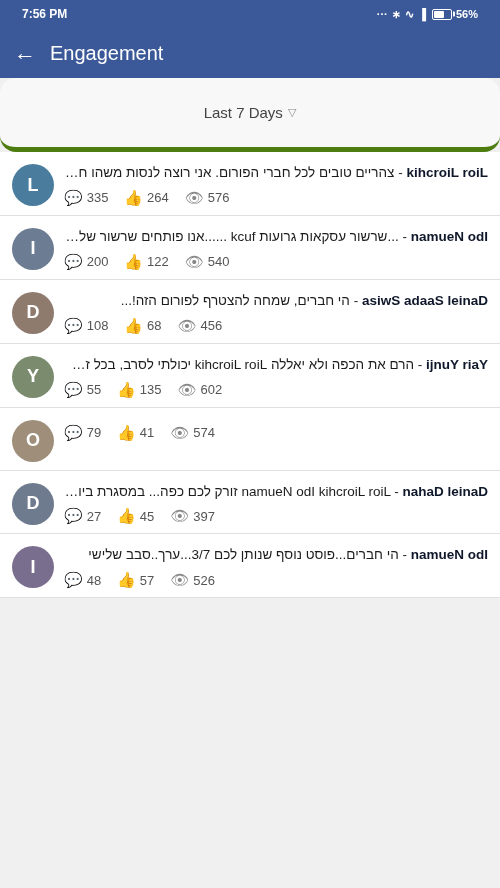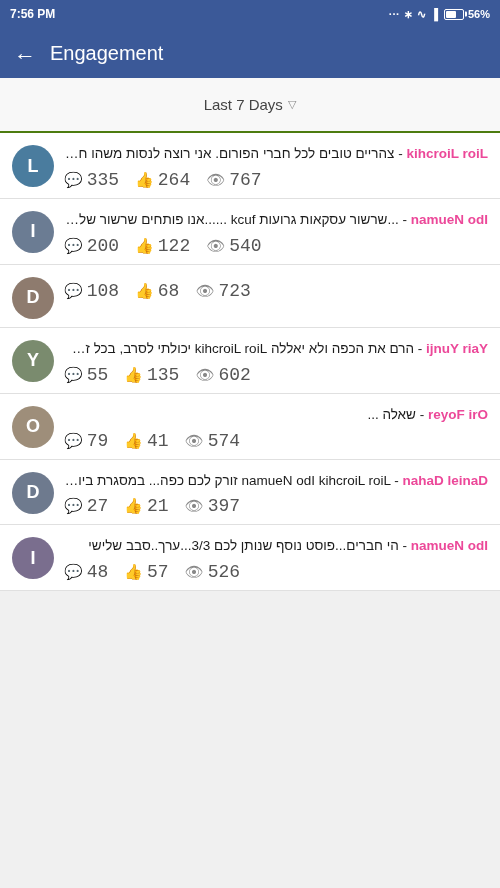--- a/index.html
+++ b/index.html
@@ -12,21 +12,21 @@
       font-size: 14px;
     }
 
     
     .status-bar {
       background: #3b5998;
       color: white;
       display: flex;
       justify-content: space-between;
       align-items: center;
-      padding: 4px 10px;
+      padding: 4px 22px;
       height: 28px;
       font-size: 12px;
       font-weight: 600;
     }
     .status-bar-right {
       display: flex;
       align-items: center;
       gap: 4px;
       font-size: 11px;
     }
@@ -80,22 +80,23 @@
       font-weight: 400;
       color: white;
     }
 
     
     .filter-bar {
       background: #f8f8f8;
       display: flex;
       align-items: center;
       justify-content: center;
-      padding: 18px;
-      border-bottom: 2px solid #4d7c0f;
+      padding: 26px;
+      border-bottom: 5px solid #4d7c0f;
+      border-radius: 16px;
     }
     .filter-label {
       font-size: 15px;
       color: #444;
       display: flex;
       align-items: center;
       gap: 5px;
     }
     .dropdown-arrow {
       font-size: 11px;
@@ -145,43 +146,42 @@
       direction: rtl;
       unicode-bidi: bidi-override;
       text-align: right;
       margin-bottom: 6px;
       white-space: nowrap;
       overflow: hidden;
       text-overflow: ellipsis;
     }
     .post-text .author-name {
       font-weight: bold;
-      color: #ec4899;
+      color: #0f172a;
     }
     .post-stats {
       display: flex;
       gap: 16px;
       margin-top: 4px;
       align-items: center;
     }
     .stat {
       display: flex;
       align-items: center;
       gap: 4px;
       color: #666;
       font-size: 13px;
     }
     .stat-icon {
       font-size: 15px;
       color: #888;
     }
     .stat-count {
-      font-size: 18px;
+      font-size: 13px;
       color: #555;
-      font-family: Liberation Mono, monospace;
     }
 
     
     .avatar-1 { background: #4a7c9e; }
     .avatar-2 { background: #6b7c93; }
     .avatar-3 { background: #8e7b6e; }
     .avatar-4 { background: #7a8b6e; }
     .avatar-5 { background: #9e8e7a; }
     .avatar-6 { background: #6e7a8e; }
     .avatar-7 { background: #7a6e8e; }
@@ -228,21 +228,21 @@
         <span class="stat">
           <span class="stat-icon">💬</span>
           <span class="stat-count">335</span>
         </span>
         <span class="stat">
           <span class="stat-icon">👍</span>
           <span class="stat-count">264</span>
         </span>
         <span class="stat">
           <span class="stat-icon">👁</span>
-          <span class="stat-count">767</span>
+          <span class="stat-count">576</span>
         </span>
       </div>
     </div>
   </div>
     <div class="post-item">
     <div class="avatar avatar-2">
       <div class="avatar-img">I</div>
     </div>
     <div class="post-content">
       <div class="post-text">
@@ -262,32 +262,35 @@
           <span class="stat-count">540</span>
         </span>
       </div>
     </div>
   </div>
     <div class="post-item">
     <div class="avatar avatar-3">
       <div class="avatar-img">D</div>
     </div>
     <div class="post-content">
+      <div class="post-text">
+        <span class="author-name">Daniel Saada Swisa</span><span> - </span><span>הי חברים, שמחה להצטרף לפורום הזה!...</span>
+      </div>
       <div class="post-stats">
         <span class="stat">
           <span class="stat-icon">💬</span>
           <span class="stat-count">108</span>
         </span>
         <span class="stat">
           <span class="stat-icon">👍</span>
           <span class="stat-count">68</span>
         </span>
         <span class="stat">
           <span class="stat-icon">👁</span>
-          <span class="stat-count">723</span>
+          <span class="stat-count">456</span>
         </span>
       </div>
     </div>
   </div>
     <div class="post-item">
     <div class="avatar avatar-4">
       <div class="avatar-img">Y</div>
     </div>
     <div class="post-content">
       <div class="post-text">
@@ -307,23 +310,20 @@
           <span class="stat-count">602</span>
         </span>
       </div>
     </div>
   </div>
     <div class="post-item">
     <div class="avatar avatar-5">
       <div class="avatar-img">O</div>
     </div>
     <div class="post-content">
-      <div class="post-text">
-        <span class="author-name">Ori Foyer</span><span> - </span><span>שאלה ...</span>
-      </div>
       <div class="post-stats">
         <span class="stat">
           <span class="stat-icon">💬</span>
           <span class="stat-count">79</span>
         </span>
         <span class="stat">
           <span class="stat-icon">👍</span>
           <span class="stat-count">41</span>
         </span>
         <span class="stat">
@@ -341,36 +341,36 @@
       <div class="post-text">
         <span class="author-name">Daniel Dahan</span><span> - </span><span>Lior Liorchik Ido Neuman זורק לכם כפה... במסגרת ביוחר המושגים\ אתרים ודי...</span>
       </div>
       <div class="post-stats">
         <span class="stat">
           <span class="stat-icon">💬</span>
           <span class="stat-count">27</span>
         </span>
         <span class="stat">
           <span class="stat-icon">👍</span>
-          <span class="stat-count">21</span>
+          <span class="stat-count">45</span>
         </span>
         <span class="stat">
           <span class="stat-icon">👁</span>
           <span class="stat-count">397</span>
         </span>
       </div>
     </div>
   </div>
     <div class="post-item">
     <div class="avatar avatar-7">
       <div class="avatar-img">I</div>
     </div>
     <div class="post-content">
       <div class="post-text">
-        <span class="author-name">Ido Neuman</span><span> - </span><span>הי חברים...פוסט נוסף שנותן לכם 3/3...ערך..סבב שלישי</span>
+        <span class="author-name">Ido Neuman</span><span> - </span><span>הי חברים...פוסט נוסף שנותן לכם 7/3...ערך..סבב שלישי</span>
       </div>
       <div class="post-stats">
         <span class="stat">
           <span class="stat-icon">💬</span>
           <span class="stat-count">48</span>
         </span>
         <span class="stat">
           <span class="stat-icon">👍</span>
           <span class="stat-count">57</span>
         </span>

